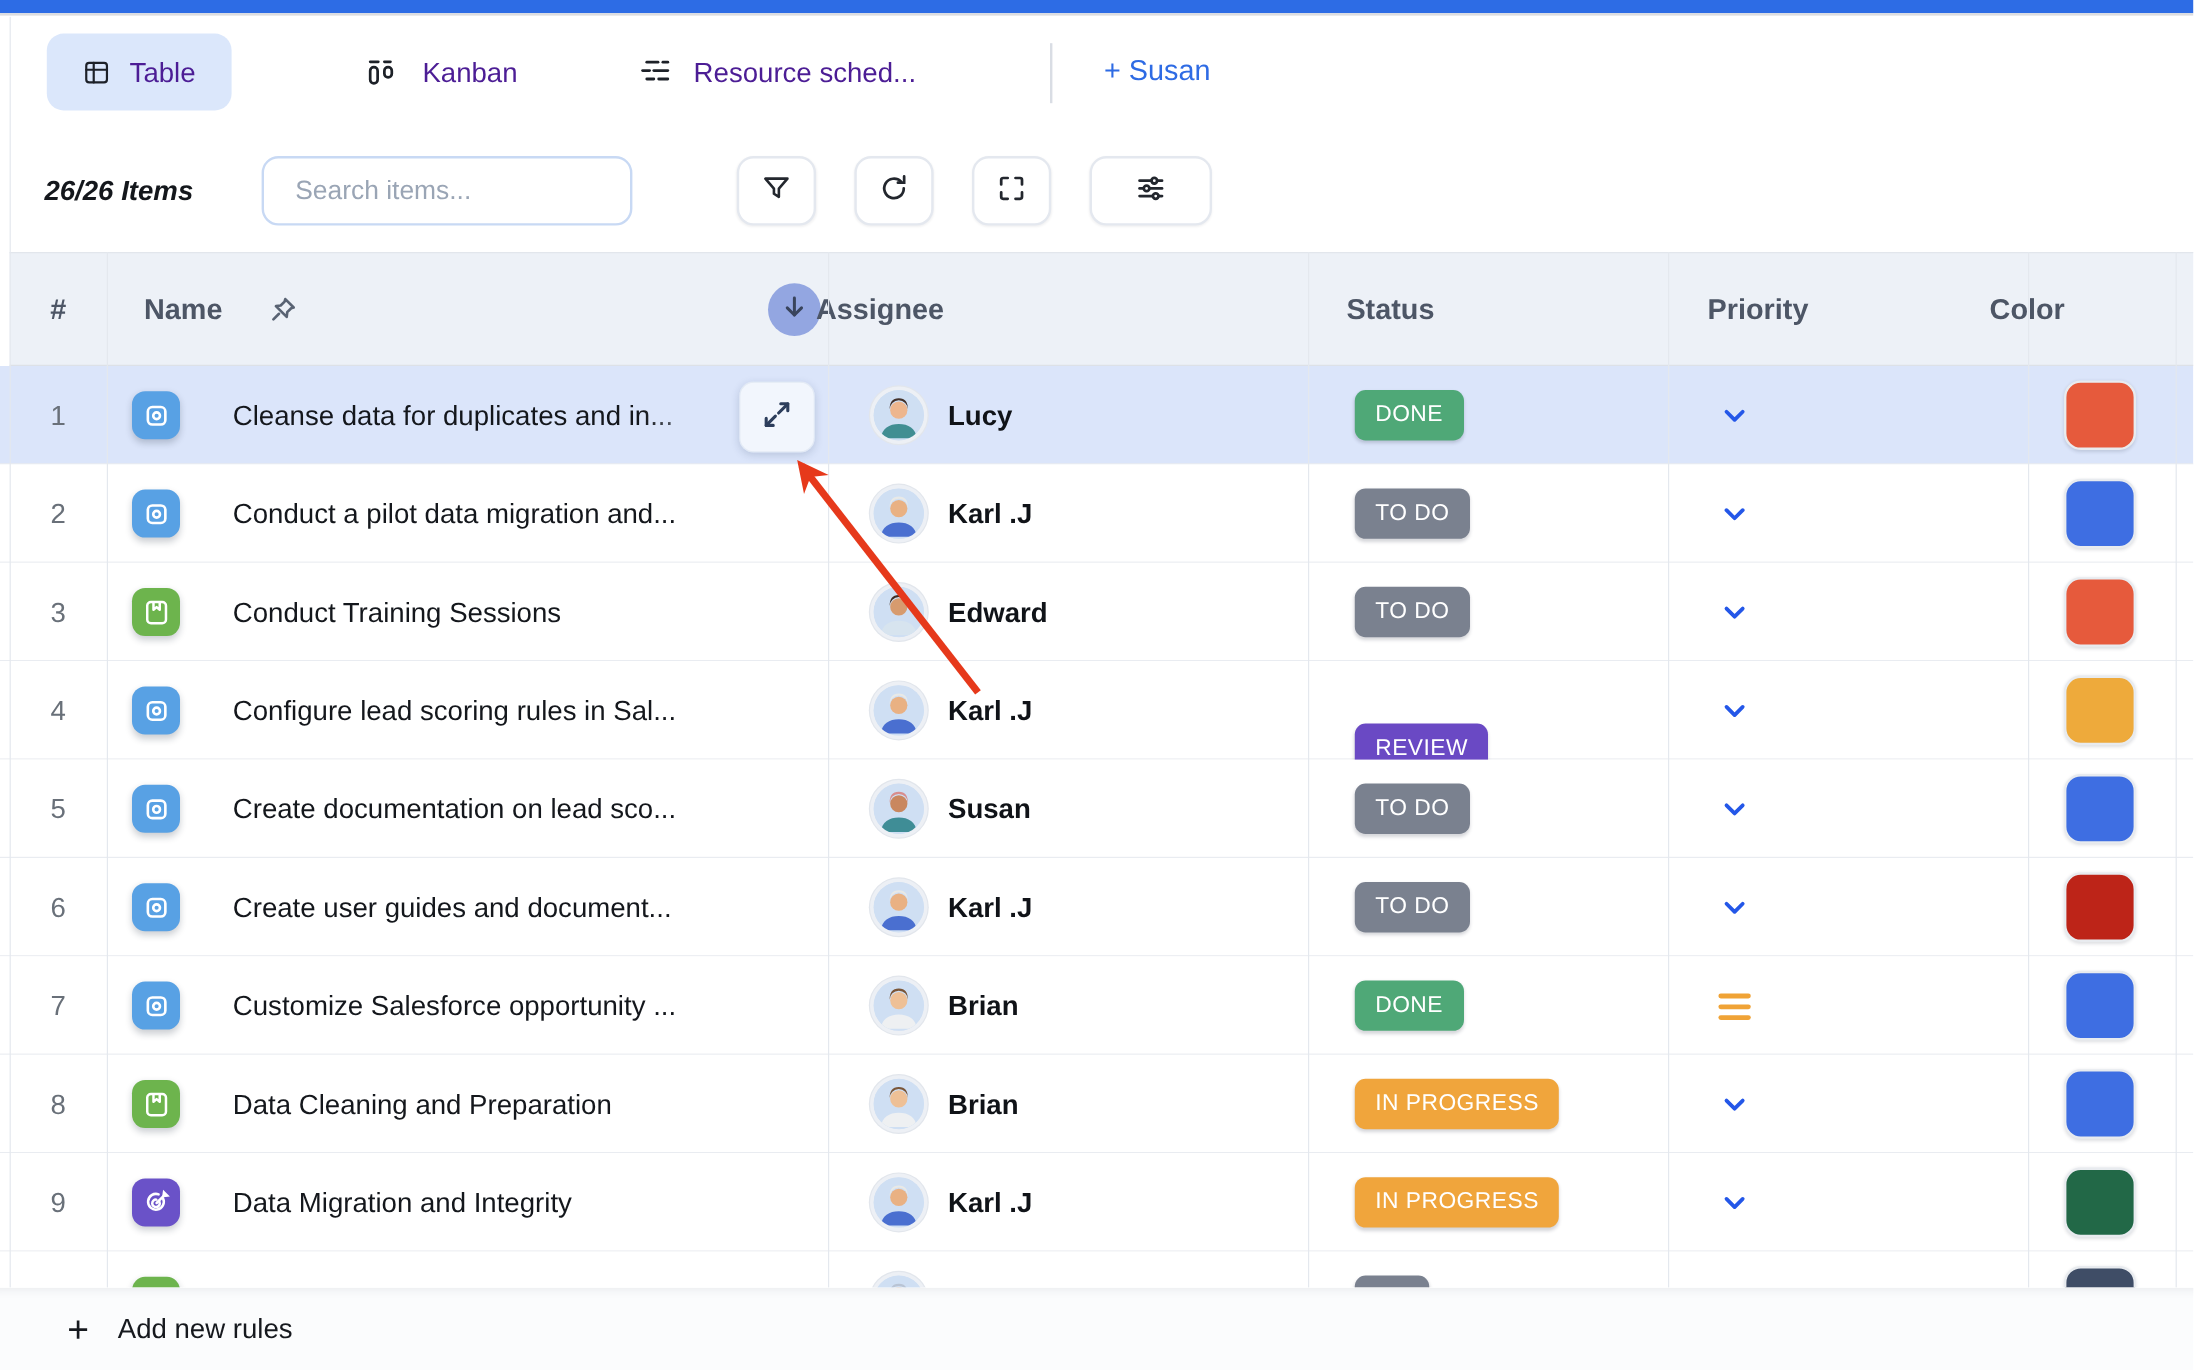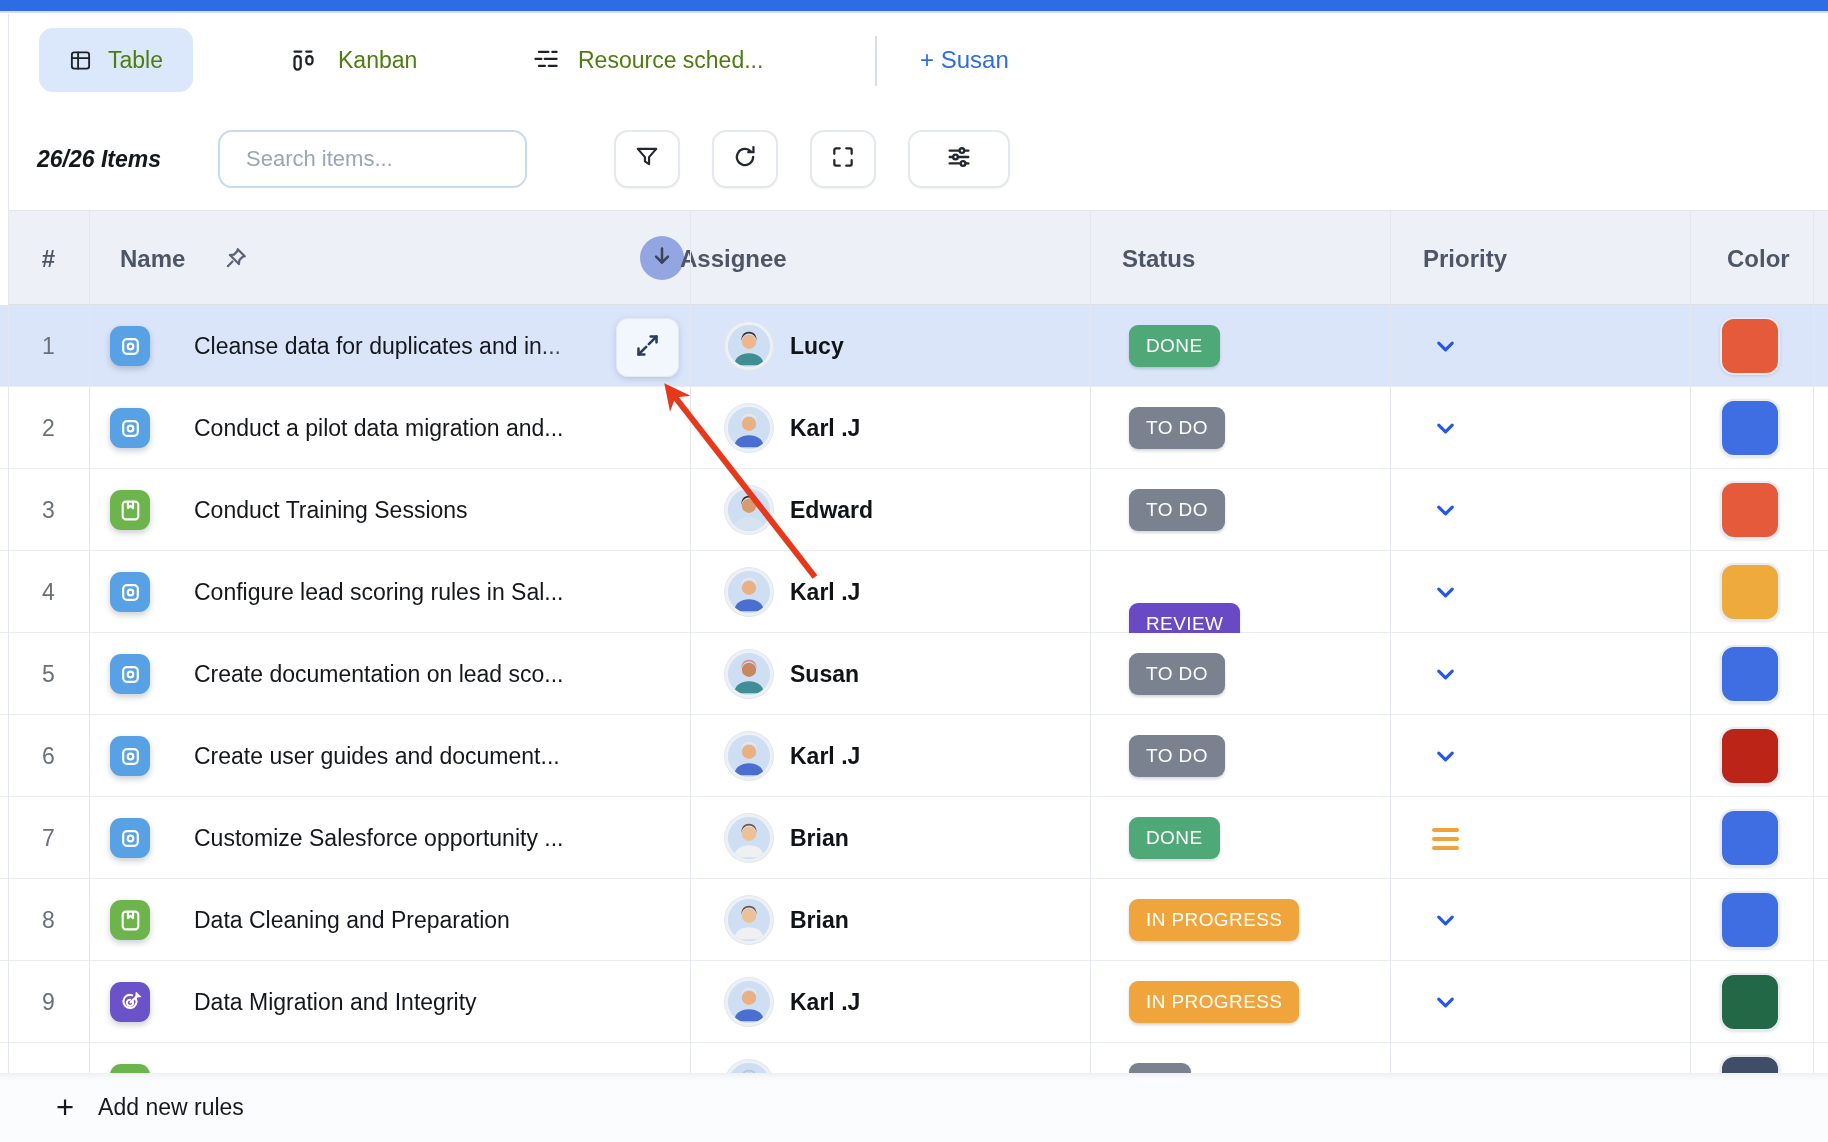--- a/index.html
+++ b/index.html
@@ -5,21 +5,21 @@
   html,body{margin:0;padding:0;background:#fff;}
   body{font-family:"Liberation Sans", sans-serif; -webkit-font-smoothing:antialiased;}
   .stage{position:relative;width:1828px;height:1142px;background:#fff;overflow:hidden;}
 
   
   .topbar{position:absolute;left:0;top:0;width:1828px;height:11px;background:#2d6ce5;}
   .topbar-hairline{position:absolute;left:0;top:11px;width:1828px;height:2px;background:#dcdddf;}
 
   
   .tab{position:absolute;top:28px;height:64px;display:flex;align-items:center;gap:18px;
-       font-size:23px;color:#4d7c0f;cursor:pointer;}
+       font-size:23px;color:#4c1d95;cursor:pointer;}
   .tab.active{background:#dbe7fb;border-radius:14px;padding:0 30px;gap:16px;}
   .tab .ticon{display:flex;align-items:center;}
   .tab-divider{position:absolute;left:875px;top:36px;width:2px;height:50px;background:#d9dde4;}
   .view-btn{position:absolute;left:920px;top:28px;height:64px;display:flex;align-items:center;
        color:#2e6be4;font-size:24px;font-weight:500;cursor:pointer;}
 
   
   .items-count{position:absolute;left:37px;top:130px;height:58px;display:flex;align-items:center;
        font-style:italic;font-weight:600;font-size:23px;color:#14171c;}
   .search-box{position:absolute;left:218px;top:130px;width:309px;height:58px;box-sizing:border-box;
@@ -96,21 +96,21 @@
     <span class="ticon">
       <svg width="23" height="23" viewBox="0 0 24 24" fill="none" stroke="#1d2128" stroke-width="1.9" stroke-linecap="round">
         <rect x="3" y="3.5" width="18" height="17" rx="2.5"></rect>
           <line x1="3" y1="9.5" x2="21" y2="9.5"></line>
           <line x1="9.5" y1="3.5" x2="9.5" y2="20.5"></line>
       </svg>
       </span>
     <span>Table</span>
   </div>
 
-  <div class="tab" style="left:290px;gap:21px;align-items:center;">
+  <div class="tab" style="left:304px;gap:21px;align-items:center;">
     <span class="ticon">
       <svg width="27" height="27" viewBox="0 0 24 24" fill="none" stroke="#1d2128" stroke-width="2" stroke-linecap="round">
         <line x1="4" y1="4" x2="10" y2="4"></line>
           <line x1="14.5" y1="4" x2="19" y2="4"></line>
         <rect x="4" y="8" width="5.5" height="12" rx="2.7"></rect>
         <rect x="14.5" y="8" width="5.5" height="7.5" rx="2.7"></rect>
       </svg>
       </span>
     <span>Kanban</span>
   </div>
@@ -180,21 +180,21 @@
     <div class="sort-circle">
       <span>
         <svg width="26" height="26" viewBox="0 0 24 24" fill="none" stroke="#39445c" stroke-width="2.3" stroke-linecap="round" stroke-linejoin="round">
           <line x1="12" y1="5" x2="12" y2="18"></line>
             <polyline points="6.5,12.5 12,18 17.5,12.5"></polyline>
         </svg></span>
     </div>
     <div class="th" style="left:672px;">Assignee</div>
     <div class="th" style="left:1114px;">Status</div>
     <div class="th" style="left:1415px;">Priority</div>
-    <div class="th" style="left:1719px;text-align:right;">Color</div>
+    <div class="th" style="left:1650px;text-align:right;">Color</div>
   </div>
 
   <div class="rows-clip" id="rows">
       <div class="trow selected">
         <div class="rnum">1</div>
         <div class="ticon-badge" style="background: rgb(88, 161, 228);">
           <svg width="25" height="25" viewBox="0 0 24 24" fill="none" stroke="#fff" stroke-width="2.1">
             <rect x="5" y="5" width="14" height="14" rx="3.6"></rect>
             <circle cx="12" cy="12" r="2.7"></circle>
           </svg>

